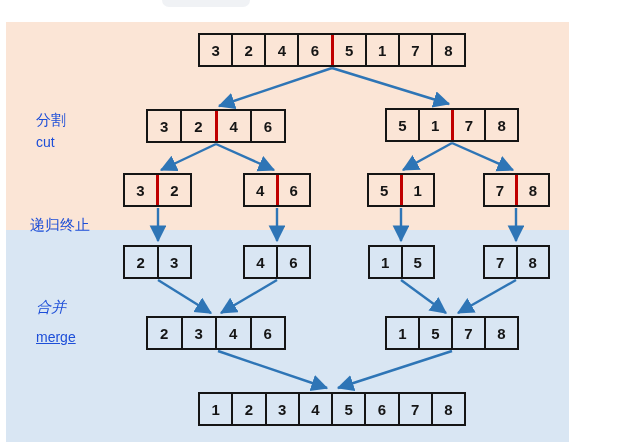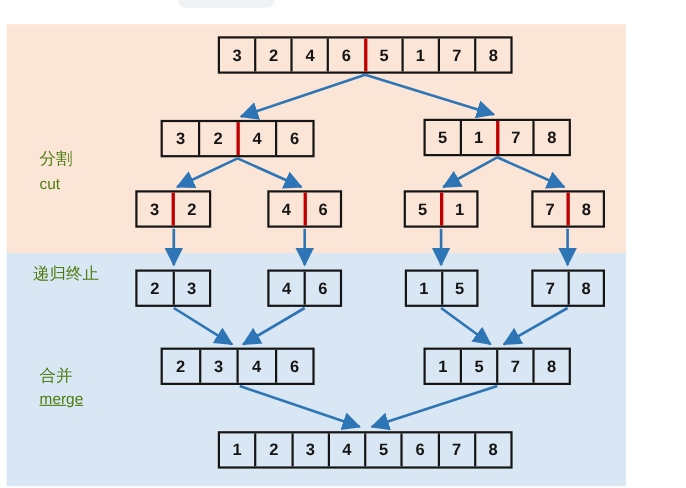--- a/index.html
+++ b/index.html
@@ -7,21 +7,21 @@
     position:relative;width:624px;height:444px;background:#ffffff;overflow:hidden;
     font-family:"Liberation Sans","DejaVu Sans",sans-serif;
   }
   .band{position:absolute;left:6px;width:563px;}
   .band-split{top:22px;height:208px;}
   .band-merge{top:230px;height:212px;}
   .top-tab{
     position:absolute;left:162px;top:-8px;width:88px;height:15px;
     background:#f0f2f5;border-radius:7px;
   }
-  .phase-label{position:absolute;color:#4d7c0f;line-height:1.1;white-space:nowrap;margin-top:25px;}
+  .phase-label{position:absolute;color:#1d4ed8;line-height:1.1;white-space:nowrap;}
   .zh{font-size:15px;}
   .en{font-size:14px;}
   #arrow-layer{position:absolute;left:0;top:0;z-index:2;}
   #nodes-layer{position:absolute;left:0;top:0;width:624px;height:444px;z-index:3;pointer-events:none;}
   .array-node{
     position:absolute;display:flex;box-sizing:border-box;
     border:2.5px solid #151515;background:transparent;
   }
   .array-cell{
     flex:1;display:flex;align-items:center;justify-content:center;
@@ -39,21 +39,21 @@
   <div class="top-tab" style="background: rgb(240, 242, 245);"></div>
 
   <div class="band band-split" style="background: rgb(251, 229, 214);"></div>
   <div class="band band-merge" style="background: rgb(217, 230, 243);"></div>
 
   <div class="phase-label zh" style="left:36px;top:112px;">分割</div>
   <div class="phase-label en" style="left:36px;top:135px;">cut</div>
 
   <div class="phase-label zh" style="left:30px;top:217px;">递归终止</div>
 
-  <div class="phase-label zh" style="left:36px;top:309px;">合并</div>
+  <div class="phase-label zh" style="left:36px;top:299px;font-style:italic;">合并</div>
   <div class="phase-label en" style="left:36px;top:330px;text-decoration:underline;">merge</div>
 
   <svg id="arrow-layer" width="624" height="444">
     <defs>
       <marker id="ah" markerWidth="8" markerHeight="8" refX="6.5" refY="3.5" orient="auto" markerUnits="strokeWidth">
         <path d="M0,0 L7,3.5 L0,7 Z" fill="#2e75b6"></path>
       </marker>
     </defs>
     <g id="edge-group">
         <line x1="332" y1="68" x2="219" y2="106" stroke="#2e75b6" stroke-width="2.4" marker-end="url(#ah)"></line>

